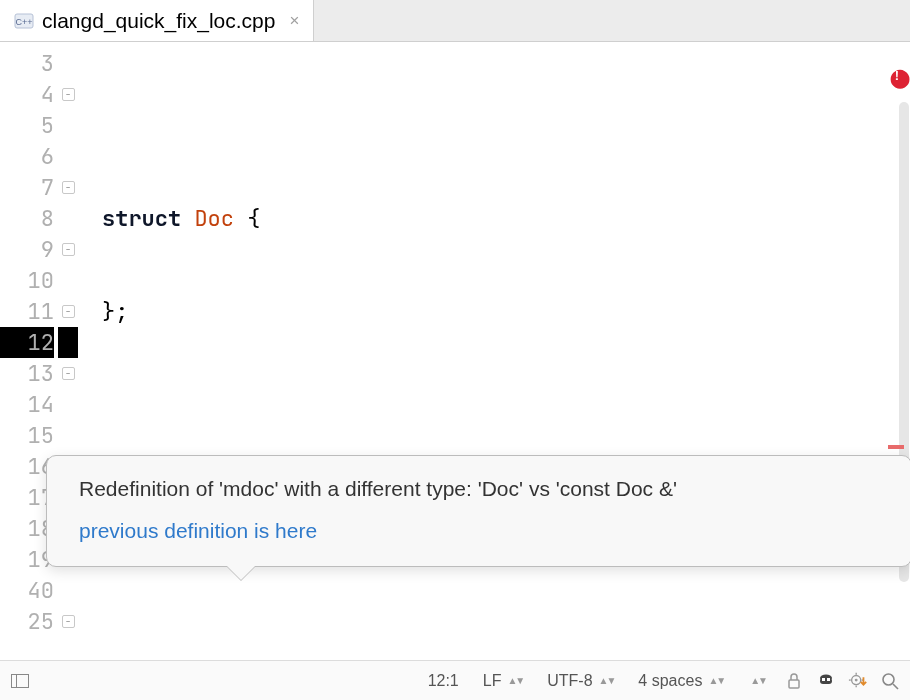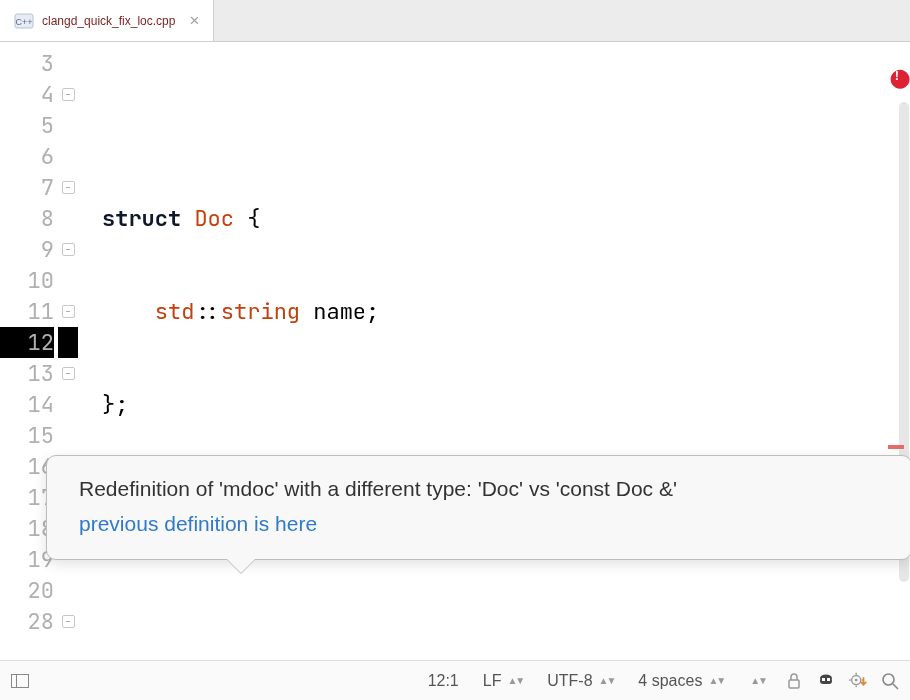--- a/index.html
+++ b/index.html
@@ -3,21 +3,21 @@
 <meta charset="utf-8">
 <style>
   *{box-sizing:border-box;margin:0;padding:0}
   html,body{width:910px;height:700px;overflow:hidden;font-family:-apple-system,BlinkMacSystemFont,"Segoe UI",sans-serif;font-size:13px;background:#fff}
   .root{display:flex;flex-direction:column;width:910px;height:700px}
 
   
   .tabbar{height:42px;background:#ececec;border-bottom:1px solid #cfcfcf;display:flex;align-items:stretch}
   .tab{display:flex;align-items:center;gap:8px;padding:0 14px;background:#fff;border-right:1px solid #cfcfcf;position:relative}
   .tab .icon{width:20px;height:20px;display:flex;align-items:center;justify-content:center}
-  .tab .label{font-size:12px;color:#7f1d1d}
+  .tab .label{font-size:21px;color:#000000}
   .tab .close{font-size:17px;color:#a0a0a0;margin-left:6px;cursor:pointer}
 
   
   .editor{flex:1;display:flex;position:relative;font-family:"JetBrains Mono","Menlo","Consolas",monospace;font-size:22px;line-height:31px;overflow:hidden}
   .gutter{width:58px;text-align:right;color:#b0b0b0;padding:6px 4px 0 0;user-select:none;background:#fff}
   .gutter div{height:31px}
   .foldcol{width:20px;background:#fff;padding-top:6px}
   .foldcol div{height:31px;display:flex;align-items:center;justify-content:center}
   .fold{width:13px;height:13px;font-size:11px;line-height:11px;text-align:center;color:#9a9a9a;border:1px solid #c8c8c8;border-radius:2px;background:#fff}
   .codecol{flex:1;padding:6px 0 0 24px;position:relative;white-space:pre}
@@ -27,21 +27,21 @@
   .type{color:#c2410c}
 
   
   .stripe{width:22px;background:#fff;position:relative}
   .stripe .errico{position:absolute;top:20px;left:2px;color:#d23;font-size:18px;font-weight:700}
   .stripe .mark{position:absolute;left:0;width:16px;height:4px;background:#e86b6b}
   .scrollthumb{position:absolute;right:1px;top:60px;width:10px;height:480px;background:#e6e6e6;border-radius:5px}
 
   
   .popup{position:absolute;left:46px;top:413px;width:866px;background:#f8f8f8;border:1px solid #bcbcbc;border-radius:10px;padding:18px 32px 20px;font-family:-apple-system,BlinkMacSystemFont,sans-serif;font-size:21px;line-height:30px;color:#333;box-shadow:0 4px 14px rgba(0,0,0,.12)}
-  .popup .lnk{color:#2f7acb;margin-top:5px;display:block;cursor:pointer}
+  .popup .lnk{color:#2f7acb;margin-top:12px;display:block;cursor:pointer}
   .popup .callout{position:absolute;bottom:-14px;left:180px;width:0;height:0;border-left:14px solid transparent;border-right:14px solid transparent;border-top:14px solid #f8f8f8;filter:drop-shadow(0 1px 0 #bcbcbc)}
 
   
   .status{height:40px;border-top:1px solid #dcdcdc;background:#fafafa;display:flex;align-items:center;gap:12px;padding:17px 10px;font-size:16px;color:#555}
   .status .seg{display:flex;align-items:center;gap:4px;padding:0 6px;cursor:pointer}
   .status .spacer{flex:1}
   .updn{font-size:10px;color:#999;letter-spacing:-2px;margin-left:2px}
   .ico{width:20px;height:20px;display:flex;align-items:center;justify-content:center;color:#888}
   .lockico{color:#999}
 </style>
@@ -76,22 +76,22 @@
         <div>10</div>
         <div>11</div>
         <div class="hl">12</div>
         <div>13</div>
         <div>14</div>
         <div>15</div>
         <div>16</div>
         <div>17</div>
         <div>18</div>
         <div>19</div>
-        <div>20</div>
-        <div>28</div>
+        <div>40</div>
+        <div>25</div>
       </div>
 
     <div class="foldcol">
       <div></div>
       <div>
           <span class="fold">−</span>
         </div>
       <div></div>
         <div></div>
       <div>
@@ -117,21 +117,20 @@
         <div></div>
         <div></div>
       <div>
           <span class="fold">−</span>
         </div>
     </div>
 
     <div class="codecol">
       <div class="row"></div>
       <div class="row"><span class="kw">struct</span> <span class="type">Doc</span><span> {</span></div>
-      <div class="row"><span>    </span><span class="type">std</span><span>::</span><span class="type">string</span><span> name;</span></div>
       <div class="row"><span>};</span></div>
       <div class="row"></div>
       
       
       
       
       
       
       
       

